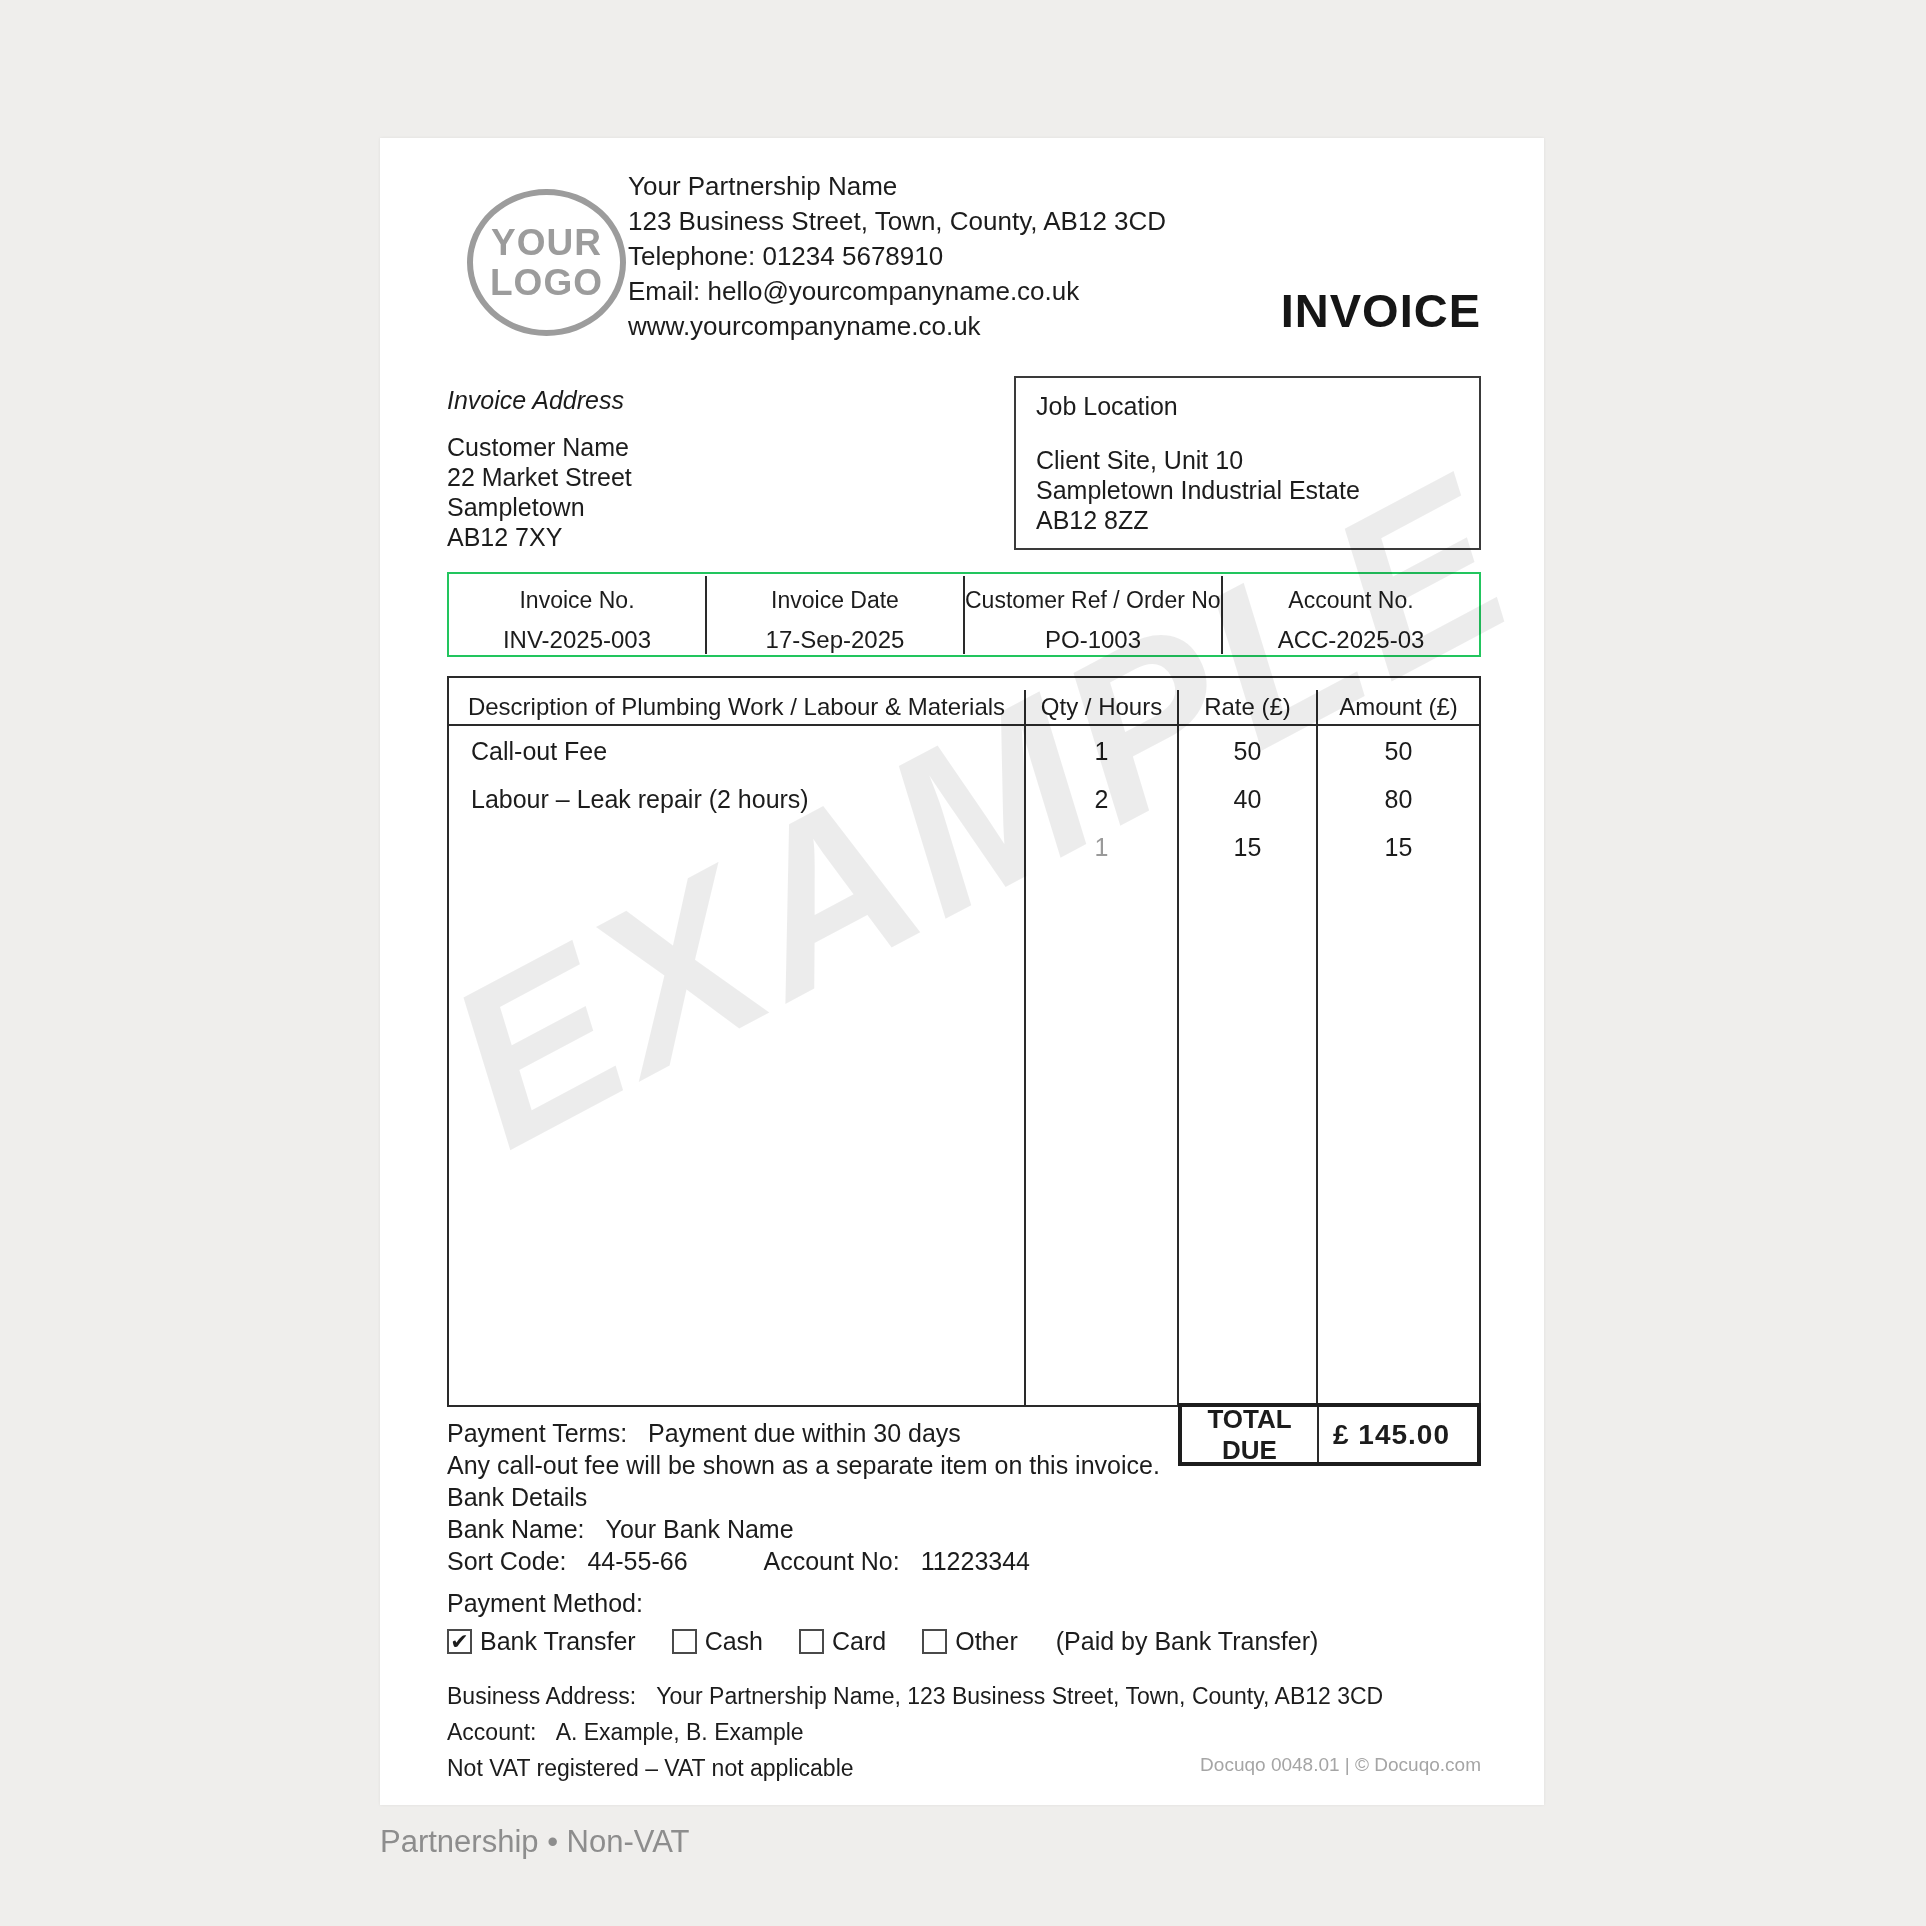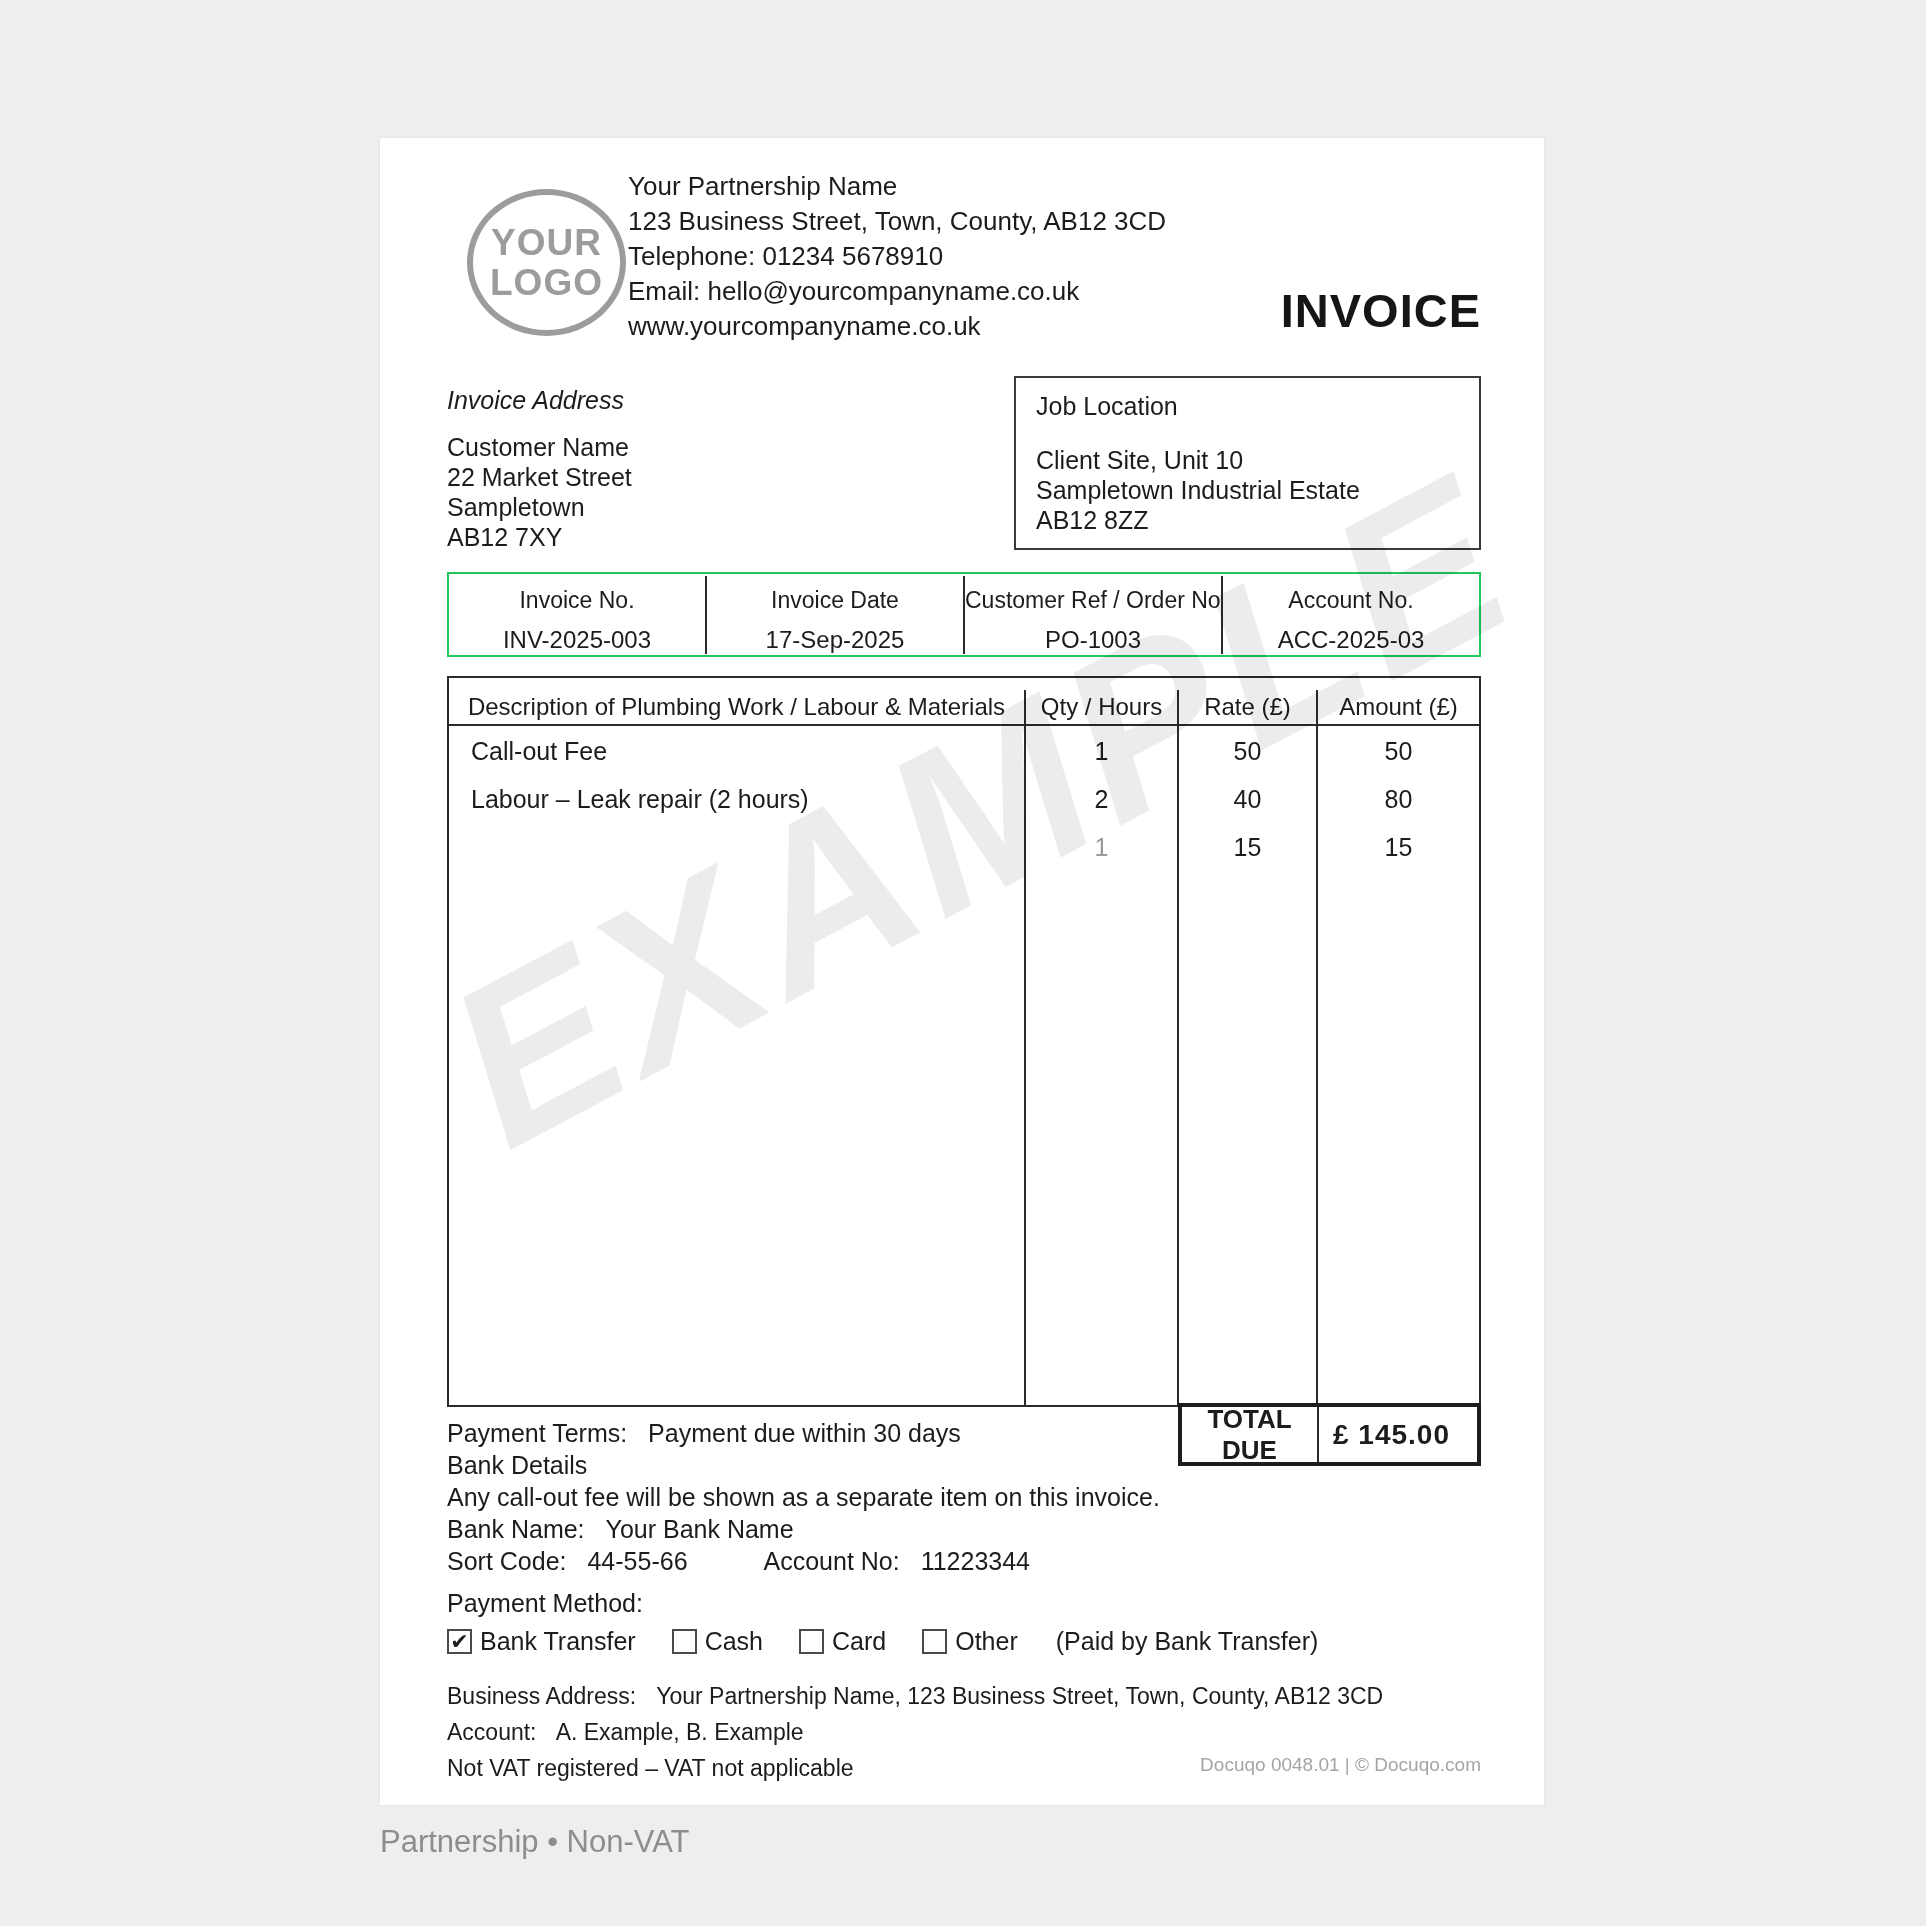--- a/index.html
+++ b/index.html
@@ -186,22 +186,22 @@
   <div class="total">
     <div class="total-label">TOTAL DUE</div>
     <div class="total-value">£ 145.00</div>
   </div>
 
   <div class="terms">
     <div class="row">
       <span class="pair">Payment Terms:</span>
       <span class="pair gap14">Payment due within 30 days</span>
     </div>
+    <div class="row">Any call-out fee will be shown as a separate item on this invoice.</div>
     <div class="row">Bank Details</div>
-    <div class="row">Any call-out fee will be shown as a separate item on this invoice.</div>
     <div class="row">
       <span class="pair">Bank Name:</span>
       <span class="pair gap14">Your Bank Name</span>
     </div>
     <div class="row">
       <span class="pair">Sort Code:</span>
       <span class="pair gap14">44-55-66</span>
       <span class="pair gap70">Account No:</span>
       <span class="pair gap14">11223344</span>
     </div>

